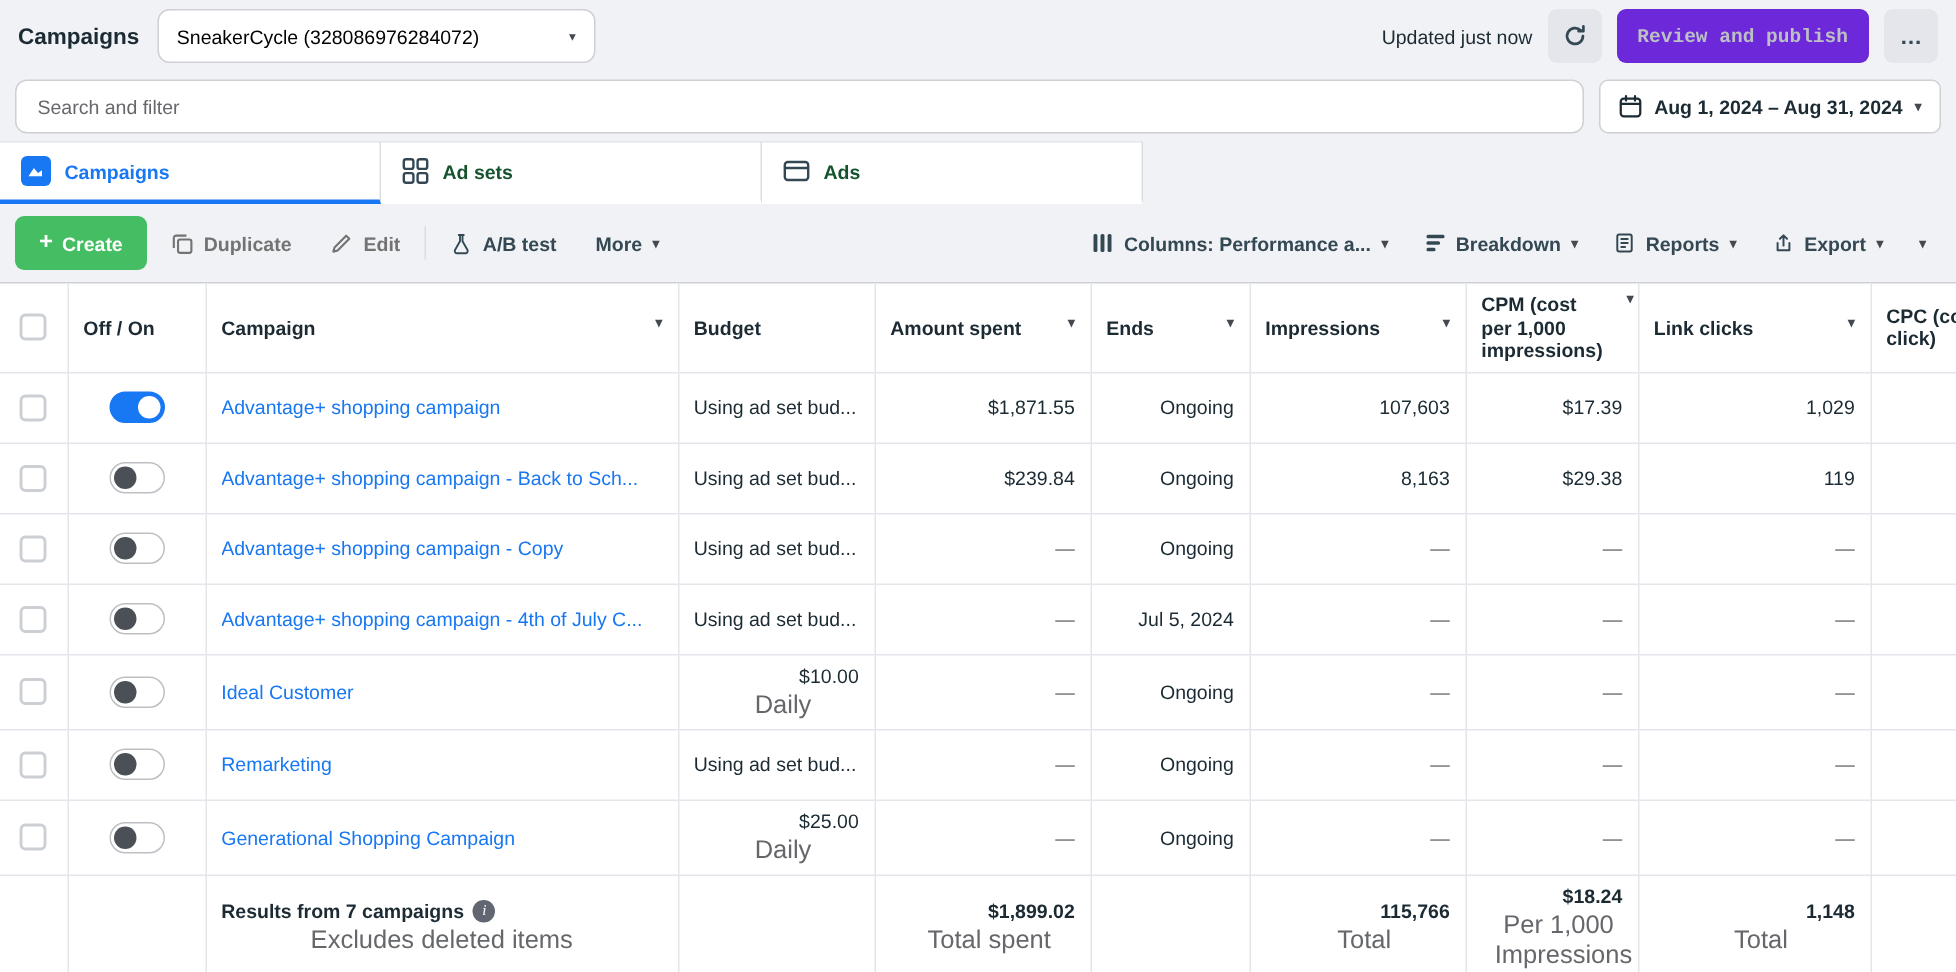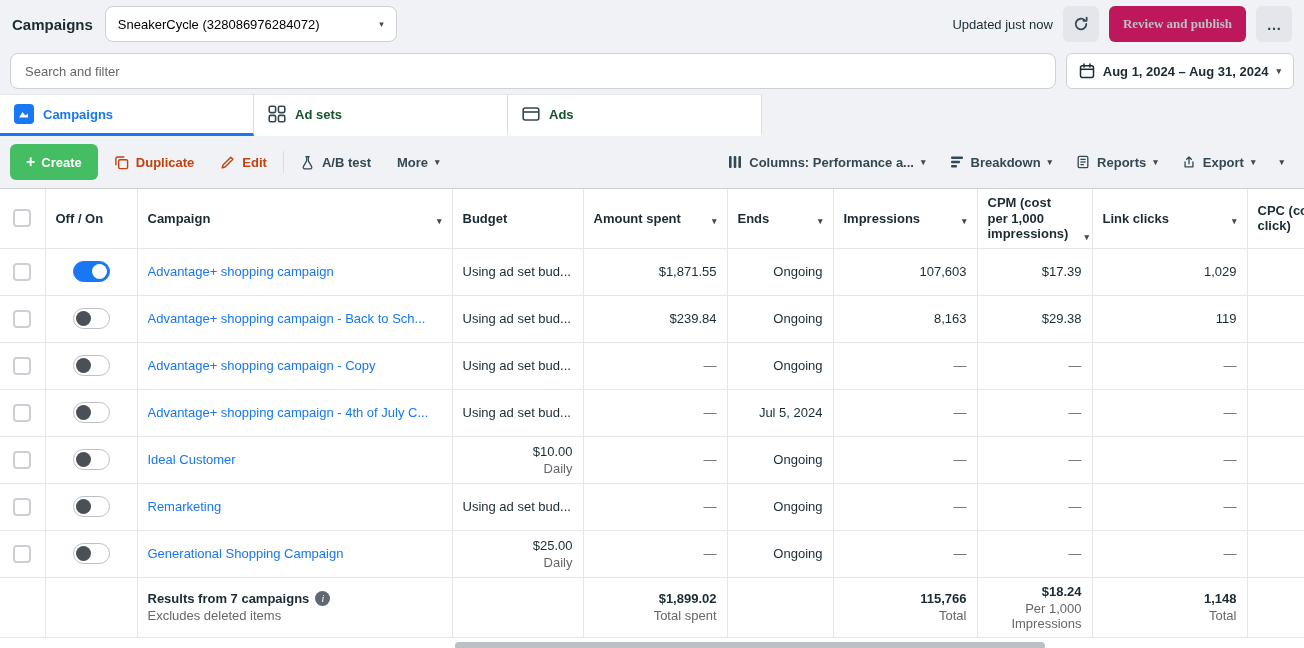--- a/index.html
+++ b/index.html
@@ -13,21 +13,21 @@
   .page-title { font-size: 15px; font-weight: bold; white-space: nowrap; }
   .account-btn { display: flex; align-items: center; justify-content: space-between; gap: 10px;
     width: 292px; height: 36px; background: #fff; border: 1px solid #ced0d4; border-radius: 8px;
     padding: 0 12px; font-size: 13px; cursor: pointer; font-family: inherit; }
   .caret { font-size: 9px; color: #444950; line-height: 1; }
   .topbar-right { margin-left: auto; display: flex; align-items: center; gap: 10px; }
   .icon-btn { width: 36px; height: 36px; border: none; border-radius: 6px; background: #e4e6eb;
     display: flex; align-items: center; justify-content: center; cursor: pointer; color: #344854;
     font-size: 15px; font-weight: bold; font-family: inherit; flex: 0 0 auto; }
   .btn-disabled { height: 36px; border: none; border-radius: 6px; padding: 0 14px; font-weight: bold;
-    font-size: 13px; background: #be185d; color: #bcc0c4; cursor: default; white-space: nowrap; font-family: Liberation Serif, serif; }
+    font-size: 13px; background: #6d28d9; color: #bcc0c4; cursor: default; white-space: nowrap; font-family: Liberation Mono, monospace; }
   
   .filter-row { height: 46px; display: flex; align-items: center; gap: 10px; padding: 0 10px; }
   .search-input { flex: 1; height: 36px; border: 1px solid #ced0d4; border-radius: 8px;
     padding: 0 14px; font: inherit; color: #1c2b33; background: #fff; outline: none; }
   .search-input::placeholder { color: #65676b; }
   .date-btn { display: flex; align-items: center; gap: 8px; height: 36px; background: #fff;
     border: 1px solid #ced0d4; border-radius: 6px; padding: 0 12px; font-weight: bold;
     cursor: pointer; white-space: nowrap; font-family: inherit; font-size: 13px; color: #1c2b33; }
   
   .tabs { display: flex; height: 42px; }
@@ -38,38 +38,38 @@
   .tab svg { flex: 0 0 auto; }
   
   .toolbar { height: 52px; display: flex; align-items: center; gap: 6px; padding: 0 10px; }
   .create-btn { display: flex; align-items: center; gap: 6px; height: 36px; border: none;
     border-radius: 6px; background: #45bd62; color: #fff; font-weight: bold; padding: 0 16px;
     cursor: pointer; font-size: 13px; font-family: inherit; }
   .create-plus { font-size: 16px; font-weight: bold; line-height: 1; }
   .tb-btn { display: flex; align-items: center; gap: 7px; height: 36px; border: none;
     background: transparent; border-radius: 6px; padding: 0 10px; font-size: 13px;
     font-weight: bold; color: #344854; cursor: pointer; font-family: inherit; white-space: nowrap; }
-  .tb-btn.disabled { color: #c2410c; cursor: default; }
+  .tb-btn.disabled { color: #737373; cursor: default; }
   .v-div { width: 1px; height: 22px; background: #dadde1; }
   .toolbar-right { margin-left: auto; display: flex; align-items: center; gap: 4px; }
   
   .table-viewport { width: 1304px; overflow: hidden; background: #fff; border-top: 1px solid #ced0d4; }
   table { border-collapse: collapse; table-layout: fixed; width: 1387px; }
   th, td { border-right: 1px solid #e4e6eb; border-bottom: 1px solid #e4e6eb;
     padding: 6px 10px; vertical-align: middle; overflow: hidden; }
   thead th { height: 58px; font-size: 13px; font-weight: bold; text-align: left;
     color: #1c2b33; line-height: 1.2; }
-  .th-flex { display: flex; align-items: flex-end; justify-content: space-between; gap: 16px; }
+  .th-flex { display: flex; align-items: flex-start; justify-content: space-between; gap: 16px; }
   tbody td { height: 47px; }
   .num { text-align: right; padding-left: 19px; }
   .dash { color: #65676b; }
   .c-check, .c-toggle { text-align: center; }
   .link { color: #1877f2; text-decoration: none; cursor: pointer; display: block;
     white-space: nowrap; overflow: hidden; }
-  .sub { font-size: 13px; color: #65676b; font-weight: normal; margin-top: 2px; }
+  .sub { font-size: 17px; color: #65676b; font-weight: normal; margin-top: 2px; text-align: center; }
   .checkbox { display: inline-block; width: 18px; height: 18px; border: 2px solid #ccd0d5;
     border-radius: 4px; background: #fff; cursor: pointer; vertical-align: middle; }
   .toggle { width: 37px; height: 21px; border-radius: 11px; background: #fff;
     border: 1px solid #bcc0c4; position: relative; display: inline-block; cursor: pointer;
     vertical-align: middle; }
   .toggle .knob { position: absolute; top: 2px; left: 2px; width: 15px; height: 15px;
     border-radius: 50%; background: #4b4f56; }
   .toggle.on { background: #1877f2; border-color: #1877f2; }
   .toggle.on .knob { left: 18px; background: #fff; }
   tfoot td { height: 57px; border-bottom: 1px solid #e4e6eb; }

